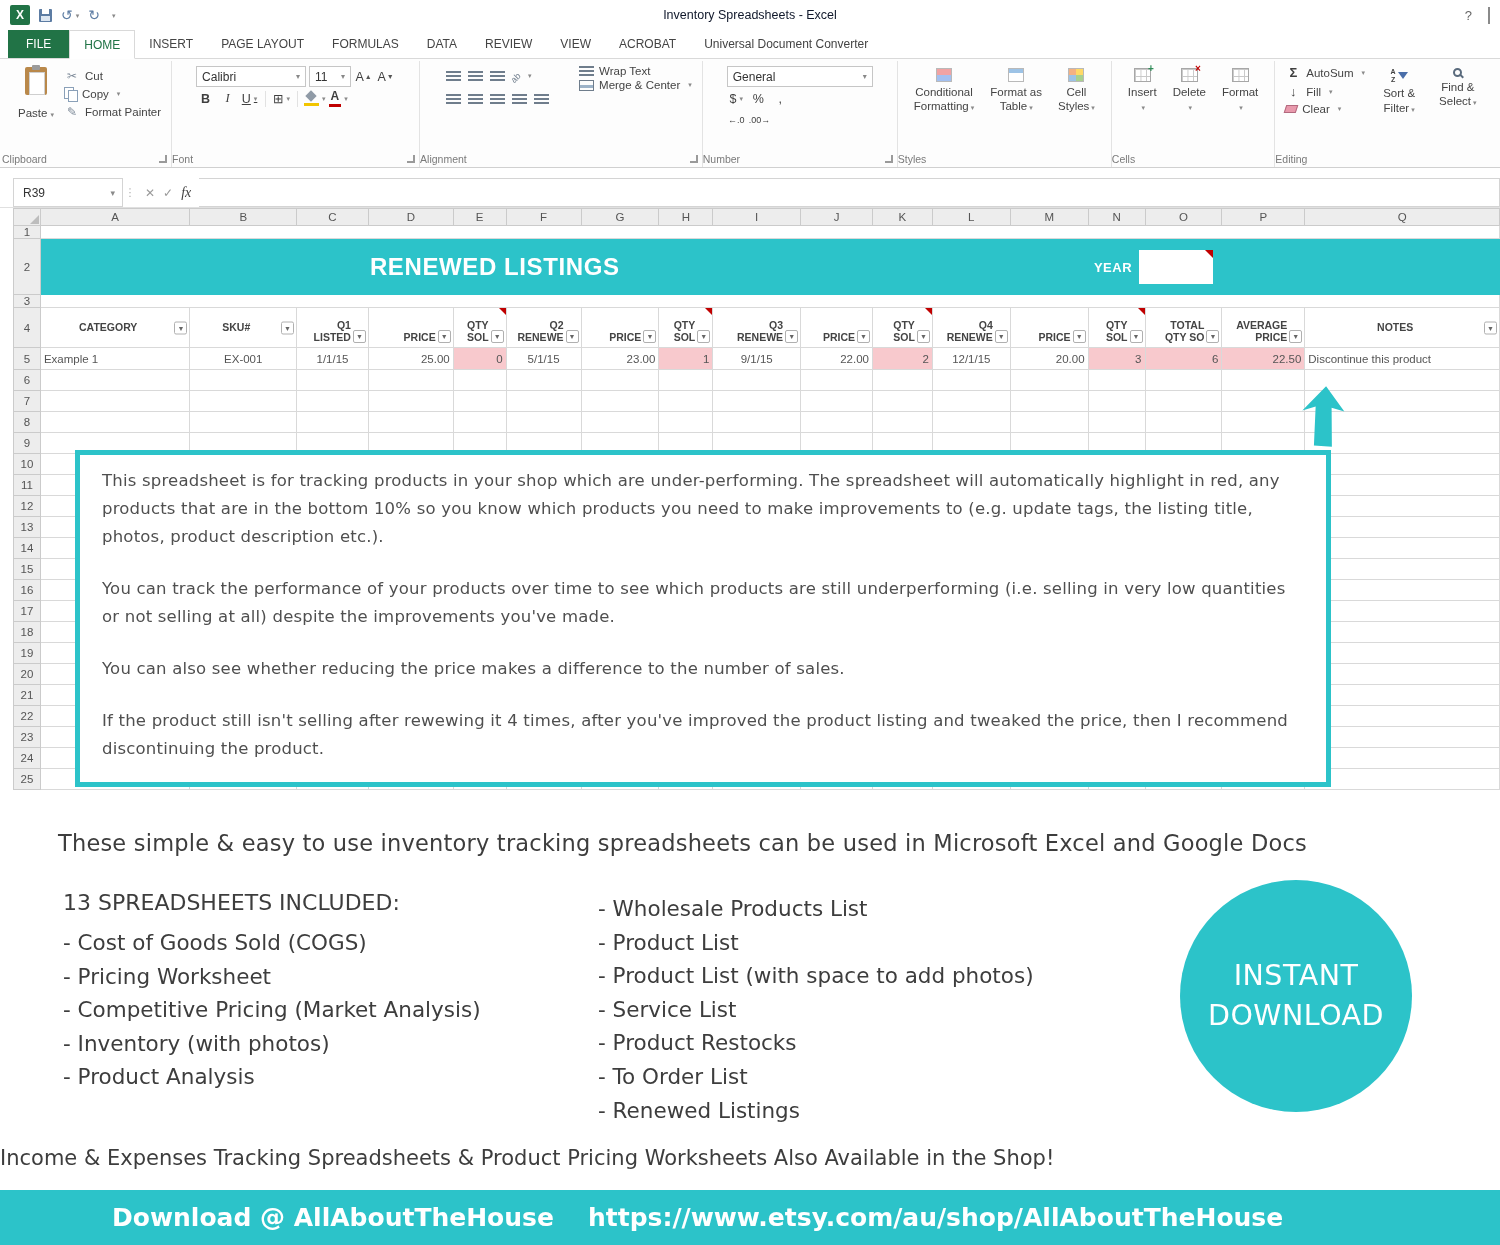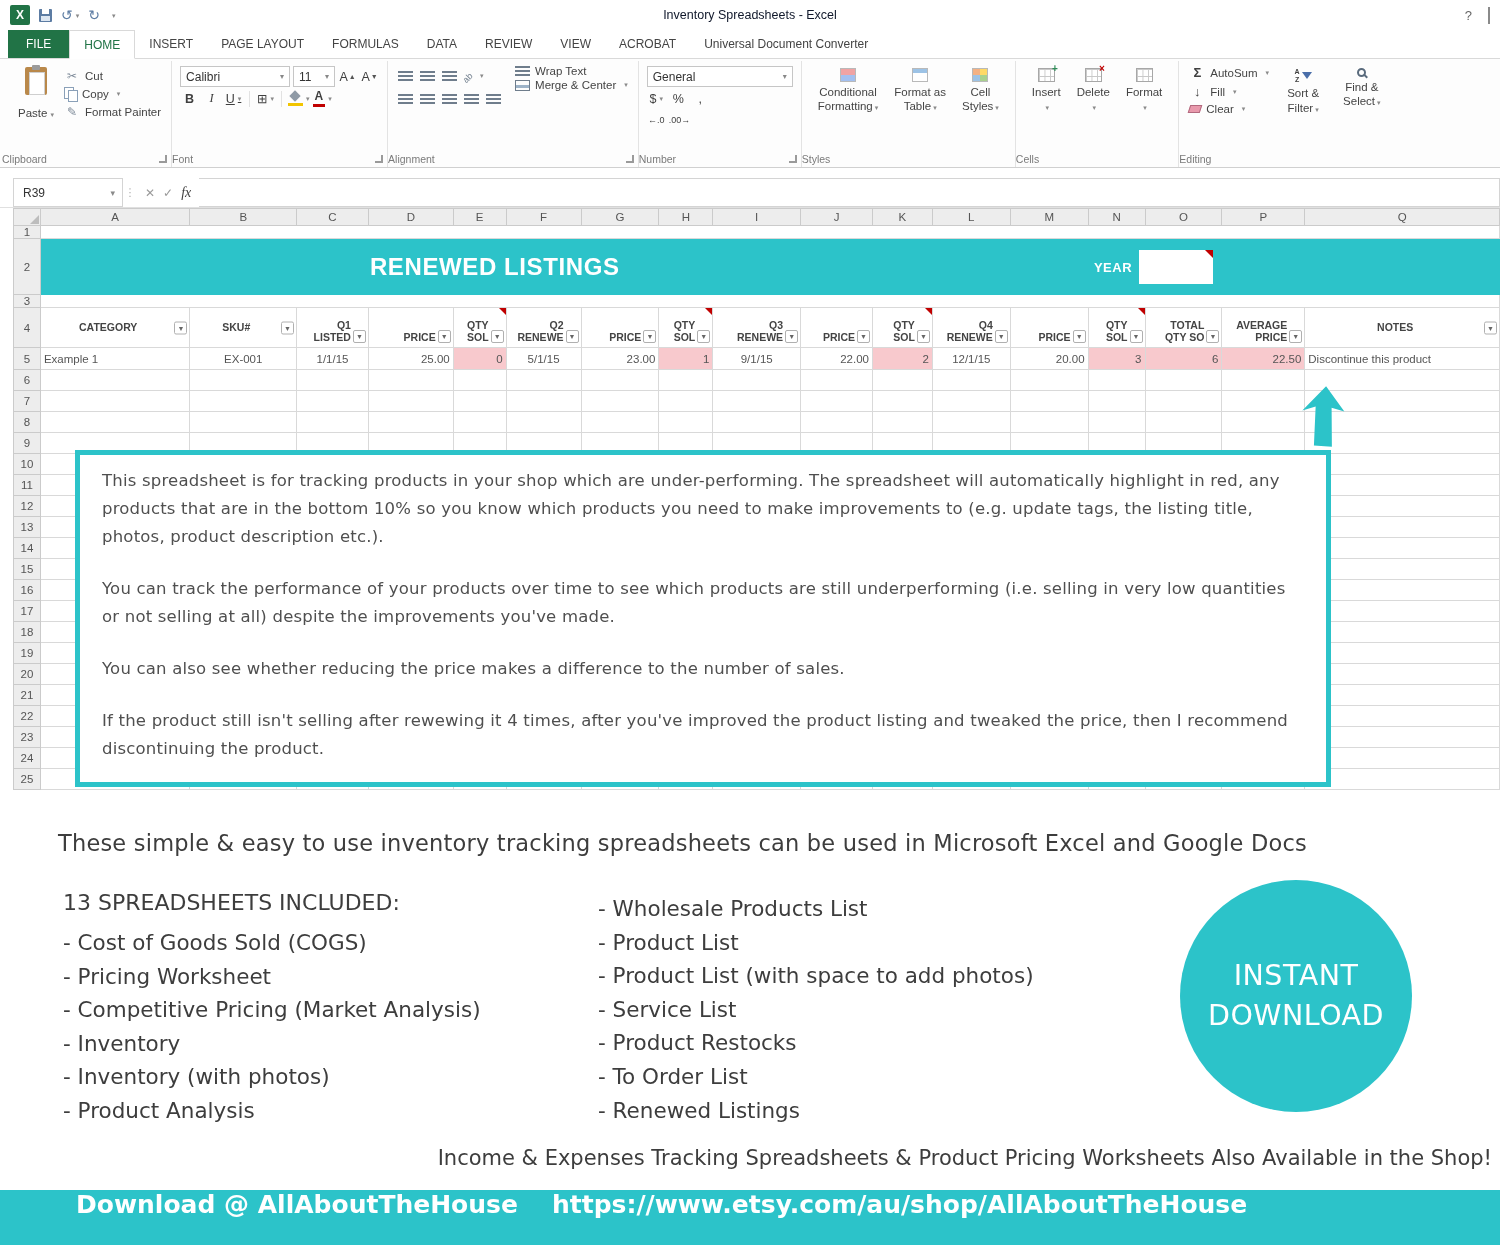--- a/index.html
+++ b/index.html
@@ -26,21 +26,21 @@
   .tab { padding:7px 14px 0; color:#444; white-space:nowrap; }
   .tab.file { background:var(--excel-green,#217346); color:#fff; padding:7px 18px 0; }
   .tab.active { color:var(--excel-green,#217346); background:#fff; border:1px solid #d9d9d9; border-bottom-color:#fff; margin-bottom:-1px; }
 
   
   .ribbon { height:109px; background:#fdfdfd; border-bottom:1px solid #d0d0d0; display:flex; padding:2px 2px 0; overflow:hidden; font-size:11.5px; }
   .rgroup { position:relative; padding:3px 8px 17px; border-right:1px solid #e3e3e3; flex-shrink:0; }
   .g-label { position:absolute; bottom:2px; left:0; right:0; text-align:left; font-size:10.5px; color:#7a7a7a; }
   .launcher { position:absolute; right:4px; bottom:4px; width:8px; height:8px; border-right:2px solid #9a9a9a; border-bottom:2px solid #9a9a9a; }
   .g-body { display:flex; }
-  .row { display:flex; align-items:center; gap:3px; margin:2px 0; }
+  .row { display:flex; align-items:center; gap:3px; margin:2px 16px; }
   .sbtn { display:flex; align-items:center; gap:5px; white-space:nowrap; padding:1px 2px; }
   .ic { width:16px; text-align:center; color:#7a8796; font-size:12px; line-height:1; flex-shrink:0; }
   .paste-btn { display:flex; flex-direction:column; align-items:center; width:52px; padding-top:3px; }
   .ic-clipboard { width:22px; height:28px; background:#b9884a; border-radius:2px; position:relative; }
   .ic-clipboard::before { content:""; position:absolute; left:4px; top:5px; width:14px; height:21px; background:#fff; border:1px solid #cfcfcf; }
   .ic-clipboard::after { content:""; position:absolute; left:7px; top:-2px; width:8px; height:5px; background:#9b9b9b; border-radius:1px; }
   .btn-label { margin-top:12px; }
   .clip-small { display:flex; flex-direction:column; gap:3px; padding-top:5px; }
   .ic-copy { position:relative; width:13px; height:14px; display:inline-block; }
   .ic-copy::before { content:""; position:absolute; left:0; top:0; width:8px; height:10px; background:#fff; border:1px solid #8aa0b8; }
@@ -132,24 +132,24 @@
   
   .marketing { position:relative; height:400px; background:#fff; font-family:"DejaVu Sans", sans-serif; color:#3d3d3d; }
   .headline { position:absolute; left:58px; top:40px; font-size:22.5px; letter-spacing:0.2px; white-space:nowrap; }
   .list-title { position:absolute; left:63px; top:100px; font-size:22px; }
   .mlist { position:absolute; }
   .left-list { left:63px; top:136px; }
   .right-list { left:598px; top:102px; }
   .mli { font-size:21.5px; line-height:33.6px; white-space:nowrap; }
   .badge { position:absolute; left:1180px; top:90px; width:232px; height:232px; border-radius:50%; background:var(--accent,#2cc3c9);
     color:#fff; display:flex; flex-direction:column; align-items:center; justify-content:center; font-size:28.5px; line-height:40px; letter-spacing:0.5px; }
-  .mnote { position:absolute; left:0; right:8px; top:356px; text-align:right; font-size:21px; }
+  .mnote { position:absolute; left:0; right:16px; top:356px; text-align:left; font-size:21px; }
 
   
-  .footer { height:55px; background:var(--accent,#2cc3c9); display:flex; padding-left:76px; gap:34px;
+  .footer { height:55px; background:var(--accent,#2cc3c9); display:flex; align-items:center; padding-left:112px; gap:34px;
     font-family:"DejaVu Sans", sans-serif; font-size:25px; color:#fff; font-weight:bold; }
 </style>
 </head>
 <body>
 
 <div class="screen">
 
   <div class="titlebar">
     <div class="qat">
       <span class="xl-logo">X</span>
@@ -999,21 +999,20 @@
     </div>
   </div>
 
   <div class="marketing">
     <div class="headline">These simple &amp; easy to use inventory tracking spreadsheets can be used in Microsoft Excel and Google Docs</div>
     <div class="list-title">13 SPREADSHEETS INCLUDED:</div>
     <div class="mlist left-list">
       <div class="mli">- Cost of Goods Sold (COGS)</div>
         <div class="mli">- Pricing Worksheet</div>
         <div class="mli">- Competitive Pricing (Market Analysis)</div>
-        <div class="mli">- Inventory</div>
         <div class="mli">- Inventory (with photos)</div>
         <div class="mli">- Product Analysis</div>
     </div>
     <div class="mlist right-list">
       <div class="mli">- Wholesale Products List</div>
         <div class="mli">- Product List</div>
         <div class="mli">- Product List (with space to add photos)</div>
         <div class="mli">- Service List</div>
         <div class="mli">- Product Restocks</div>
         <div class="mli">- To Order List</div>

